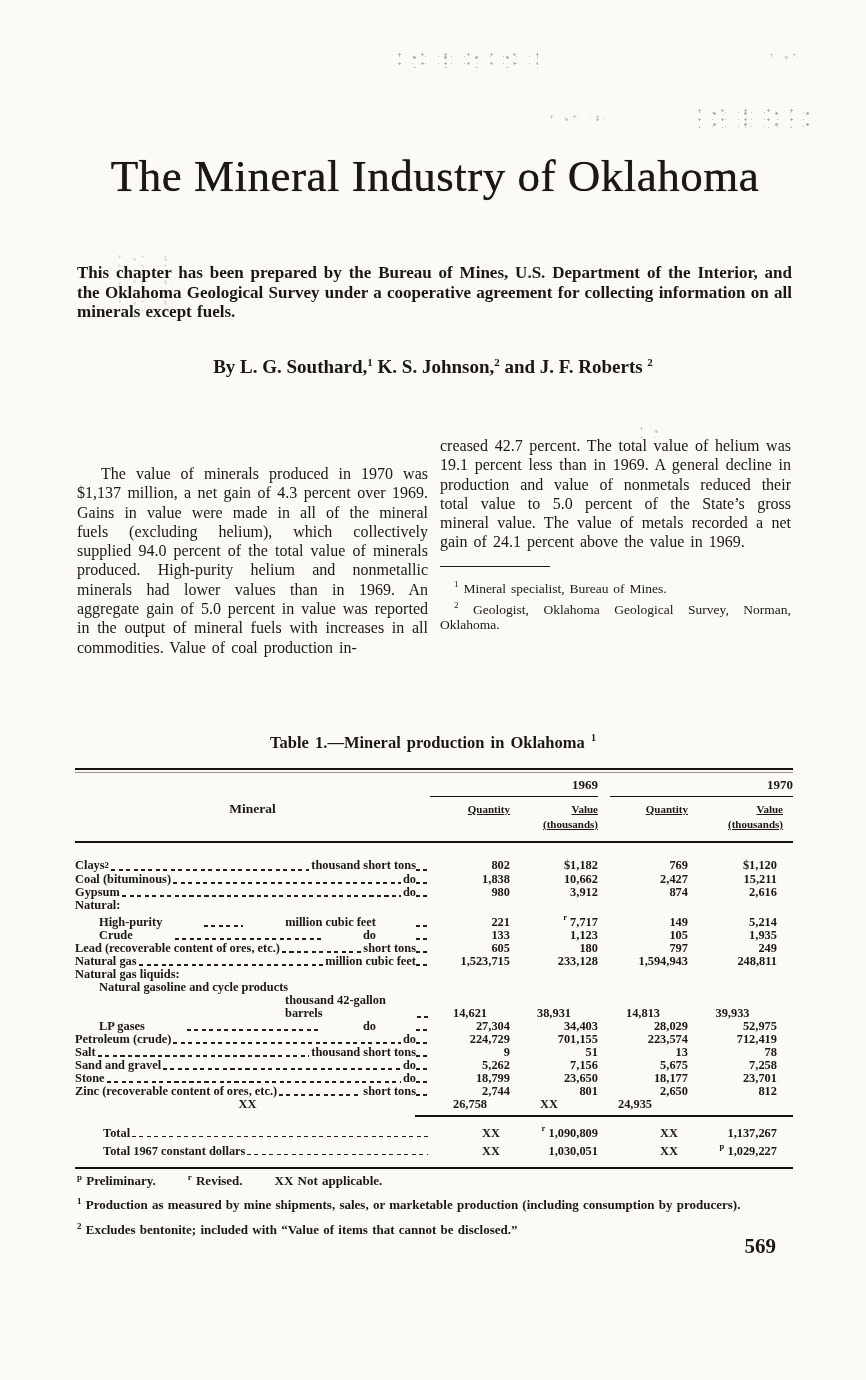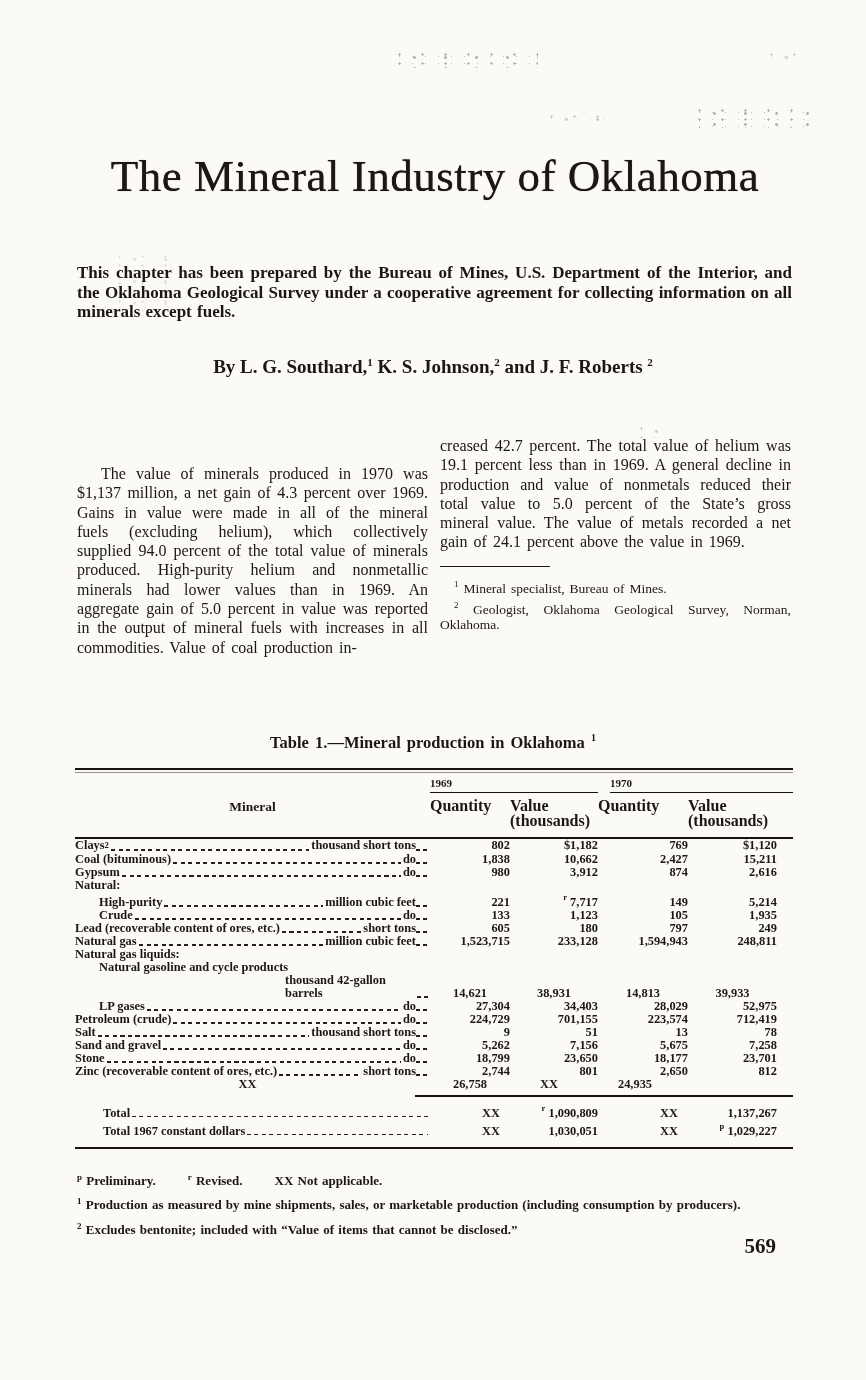--- a/index.html
+++ b/index.html
@@ -66,47 +66,47 @@
   }
   .table::before { content:""; position:absolute; top:2px; left:0; right:0; height:1px; background:rgba(23,19,15,.45); }
 
   .thead {
     display:grid;
     grid-template-columns:355px 80px 88px 90px 105px;
     border-bottom:2px solid #17130f;
     padding-top:7px;
   }
   .h-mineral { grid-column:1; grid-row:1 / 3; align-self:center; text-align:center; font-size:13.5px; font-weight:bold; }
-  .h-year { font-size:11px; text-align:left; padding-bottom:3px; border-bottom:1.4px solid #17130f; }
+  .h-year { font-size:13px; text-align:right; padding-bottom:3px; border-bottom:1.4px solid #17130f; }
   .y1 { grid-column:2 / 4; grid-row:1; }
   .y2 { grid-column:4 / 6; grid-row:1; margin-left:12px; }
-  .h-sub { font-size:16px; text-align:left; white-space:pre-line; padding:5px 0 9px 0; line-height:15px; }
+  .h-sub { font-size:11px; text-align:right; white-space:pre-line; padding:5px 0 9px 0; line-height:15px;text-decoration:underline; }
   .hc2 { grid-column:2; } .hc3 { grid-column:3; } .hc4 { grid-column:4; } .hc5 { grid-column:5; padding-right:10px; }
 
-  .tbody { padding-top:0; font-size:12.4px; line-height:13px; }
+  .tbody { padding-top:16px; font-size:12.4px; line-height:13px; }
   .trow {
     display:grid;
     grid-template-columns:355px 80px 88px 90px 105px;
     align-items:baseline;
   }
   .mc { grid-column:1; display:flex; align-items:baseline; white-space:nowrap; }
   .mc sup, .num sup { font-size:8.5px; position:relative; top:-1px; }
   .lead {
     flex:1 1 auto; min-width:10px; height:1.6px; align-self:flex-end;
     margin:0 2px 2.5px 2px;
     background:repeating-linear-gradient(90deg,#241f1a 0 4px,transparent 4px 7.5px);
   }
   .tail {
     width:14px; height:1.6px; align-self:flex-end; margin-bottom:2.5px;
     background:repeating-linear-gradient(90deg,#241f1a 0 4px,transparent 4px 7.5px);
   }
   .num { text-align:right; }
   .num.last { padding-right:16px; }
   .num.xx { padding-right:10px; }
-  .in1 { padding-left:24px; }
+  .in1 { padding-left:24px;gap:40px; }
   .in2 { padding-left:28px; }
   .mc2 { grid-column:1; }
   .l2 { display:flex; justify-content:center; padding-left:210px; }
   .l3 { display:flex; align-items:baseline; padding-left:16px; }
   .inh { padding-left:16px; }
   .bot { align-self:end;text-align:center; }
   .tot-rule { height:1.6px; background:#17130f; margin:4px 0 5px 340px; }
   .totals { padding-bottom:9px; font-size:12.4px; line-height:14px; }
 
   .notes {

